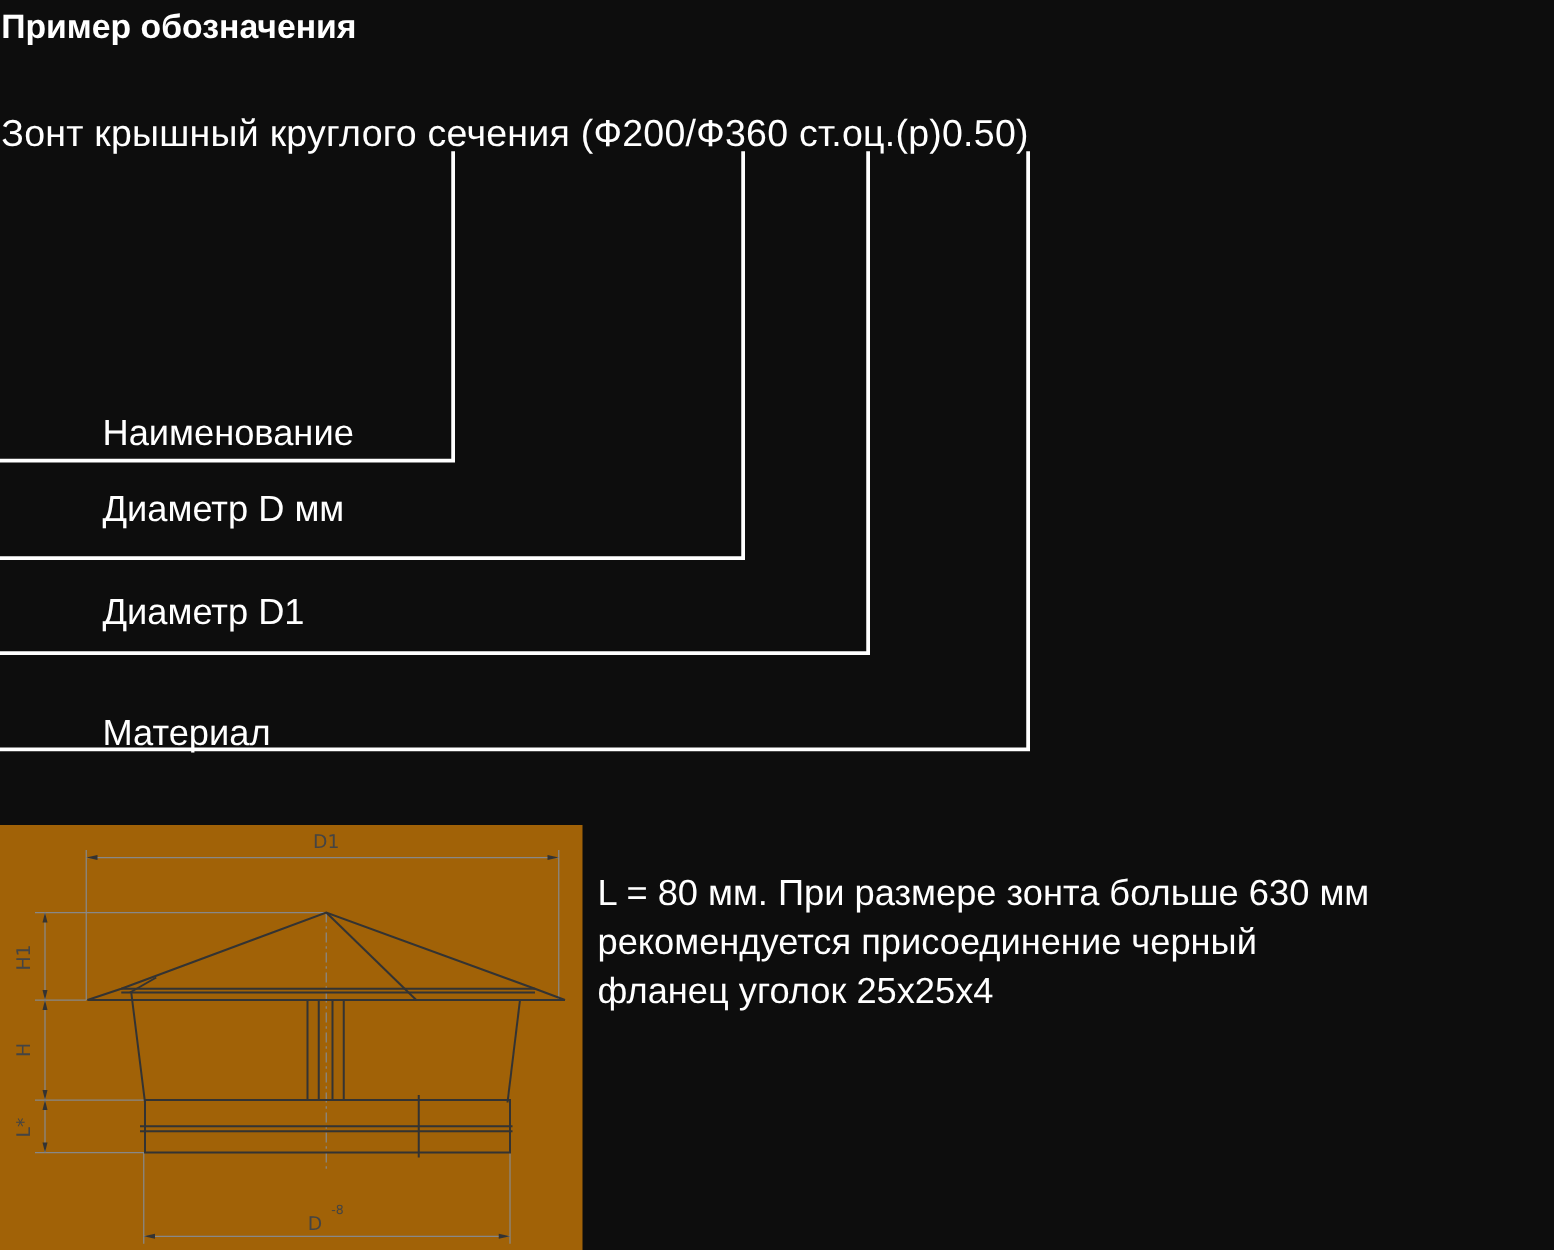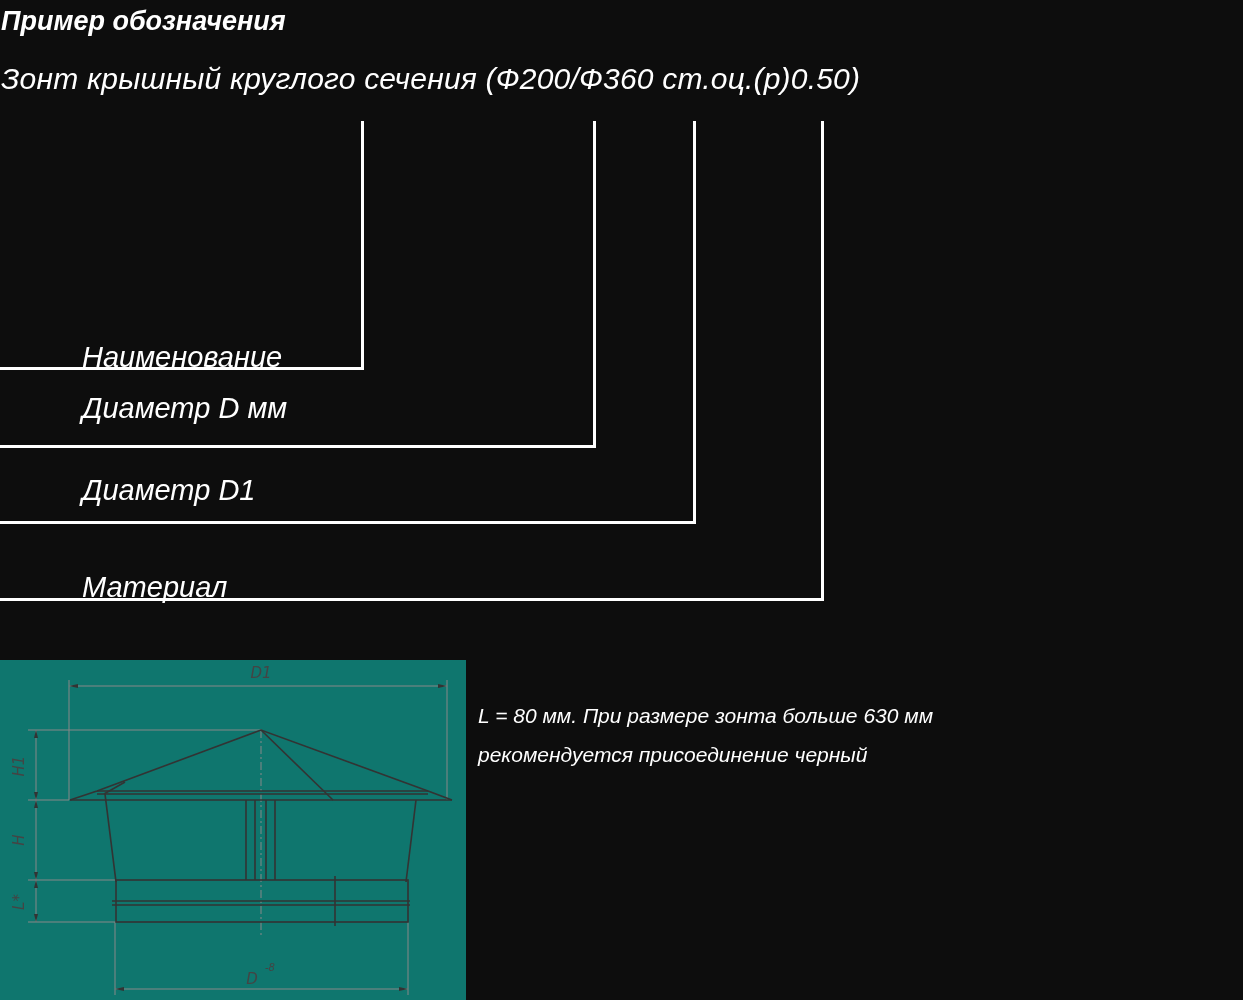--- a/index.html
+++ b/index.html
@@ -2,35 +2,35 @@
 <html><head>
 <meta charset="utf-8">
 <style>
   html, body { margin: 0; padding: 0; }
   body {
     width: 1243px; height: 1000px; overflow: hidden;
     background: #0d0d0d; color: #ffffff;
     font-family: "Liberation Sans", "DejaVu Sans", sans-serif;
     position: relative;
   }
-  .abs { position: absolute; font-style: italic; }
+  .abs { position: absolute; }
   .title {
     left: 1px; top: 3px; font-size: 27px; font-weight: bold; line-height: 36px; white-space: nowrap;
   }
   .designation {
-    left: 1px; top: 59px; font-size: 30px; line-height: 40px; white-space: nowrap; letter-spacing: 0.2px;
+    left: 1px; top: 88px; font-size: 30px; line-height: 40px; white-space: nowrap; letter-spacing: 0.2px;
   }
   .vline { background: #ffffff; width: 3px; }
   .hline { background: #ffffff; height: 3px; left: 0; }
   .label { left: 82px; font-size: 29px; line-height: 36px; white-space: nowrap; }
   .drawing-panel {
-    left: 0; top: 660px; width: 466px; height: 340px; background: #0f766e; overflow: hidden;
+    left: 0; top: 660px; width: 466px; height: 340px; background: #a16207; overflow: hidden;
   }
   .notes {
-    left: 478px; top: 696px; width: 760px; font-size: 21px; line-height: 39px;
+    left: 478px; top: 696px; width: 760px; font-size: 29px; line-height: 39px;
   }
   .note { margin: 0; white-space: nowrap; }
   .note-gap { height: 39px; }
   svg text { font-family: "DejaVu Sans", sans-serif; }
 </style>
 </head>
 <body>
 
 <div class="abs title">Пример обозначения</div>
 
@@ -41,21 +41,21 @@
 
 <div class="abs vline" style="left:593px; top:121px; height:326px;"></div>
 <div class="abs hline" style="top:445px; width:596px;"></div>
 
 <div class="abs vline" style="left:693px; top:121px; height:402px;"></div>
 <div class="abs hline" style="top:521px; width:696px;"></div>
 
 <div class="abs vline" style="left:821px; top:121px; height:479px;"></div>
 <div class="abs hline" style="top:598px; width:824px;"></div>
 
-<div class="abs label" style="top:339px;text-align:right;">Наименование</div>
+<div class="abs label" style="top:329px;text-align:right;">Наименование</div>
 <div class="abs label" style="top:390px;">Диаметр D мм</div>
 <div class="abs label" style="top:472px;">Диаметр D1</div>
 <div class="abs label" style="top:569px;">Материал</div>
 
 <div class="abs drawing-panel">
   <svg width="466" height="340" viewBox="0 0 466 340">
     <g stroke="#888" stroke-width="1" fill="none">
 
       <line x1="69" y1="26" x2="447" y2="26"></line>
       <line x1="69" y1="20" x2="69" y2="140"></line>
@@ -114,15 +114,16 @@
       <text transform="translate(24,106) rotate(-90)">H1</text>
       <text transform="translate(24,180) rotate(-90)">H</text>
       <text transform="translate(24,242) rotate(-90)">L*</text>
     </g>
   </svg>
 </div>
 
 <div class="abs notes">
   <p class="note">L = 80 мм. При размере зонта больше 630 мм</p>
   <p class="note">рекомендуется присоединение черный</p>
+  <p class="note">фланец уголок 25x25x4</p>
   <div class="note-gap"></div>
   <div class="note-gap"></div>
 </div>
 
 </body></html>

